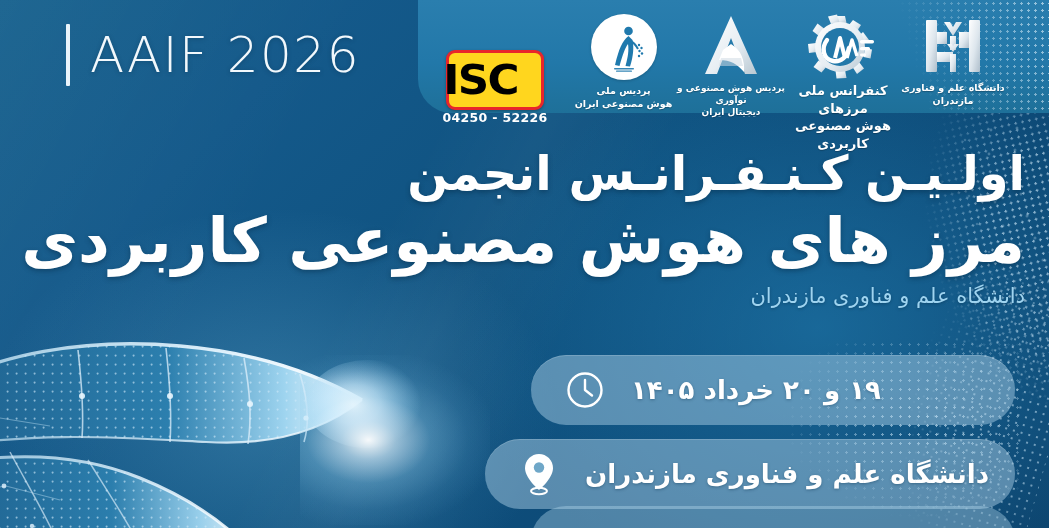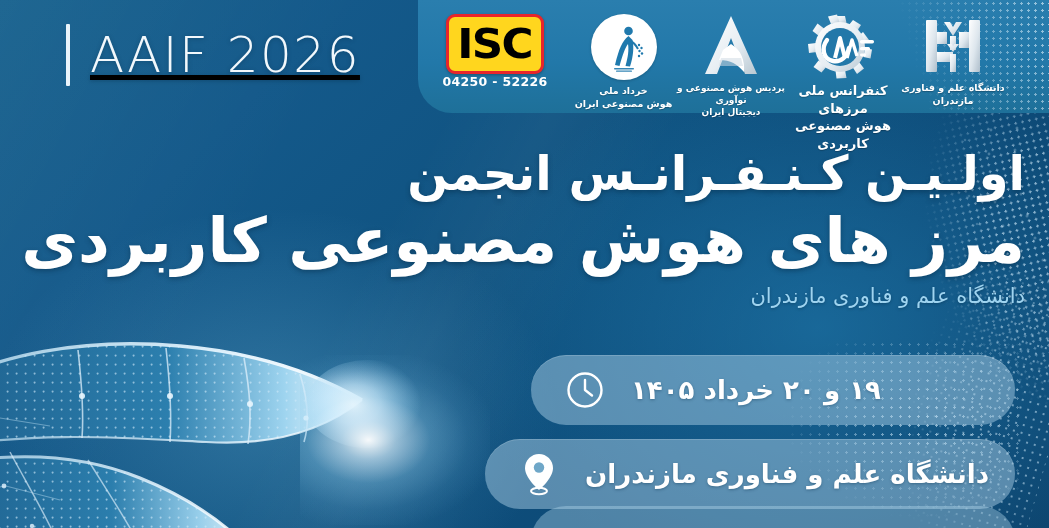--- a/index.html
+++ b/index.html
@@ -112,22 +112,23 @@
     white-space:pre-line;
   }
 
   
   .isc-cell { width:122px; margin-right:14px; }
   .isc-badge {
     width:98px; height:60px;
     background:#FFD61E;
     border:3.5px solid #E8262B;
     border-radius:9px;
-    display:flex; align-items:center; justify-content:center;
+    display:flex; align-items:center; 
     box-shadow:0 1px 3px rgba(0,0,0,.3);
+    margin-top:36px;
   }
   .isc-badge span {
     font-family:"DejaVu Sans","Liberation Sans",sans-serif;
     font-weight:bold; font-size:37px; letter-spacing:-1.5px;
     color:#000; line-height:1;
     transform:scaleX(1.18) scaleY(1.08);
   }
   .isc-num {
     color:#fff; font-weight:bold; font-size:12.5px;
     letter-spacing:.3px; 
@@ -208,21 +209,20 @@
   }
   .pill-date { min-width:484px; }
   .pill-venue { min-width:484px; }
   .pill-icon { flex:0 0 auto; display:flex; align-items:center; justify-content:center; }
 
   
   #wordmark {
     position:absolute; left:66px; top:22px;
     display:flex; align-items:center; gap:20px;
     height:66px;
-    text-decoration:underline;
   }
   #wordmark .bar {
     width:4px; height:62px; background:#eaf4fb; border-radius:1px;
   }
   #wordmark .wm-text {
     color:#f2f8fc;
     font-size:50px;
     letter-spacing:1.5px;
     line-height:1;
     font-weight:300;
@@ -398,21 +398,21 @@
             <circle cx="41.5" cy="30" r="1.2"></circle>
               <circle cx="44" cy="32.5" r="1.2"></circle>
             <circle cx="41" cy="35" r="1.2"></circle>
           </g>
           <g fill="#1f79ad" opacity=".9">
             <rect x="16" y="47" width="20" height="1.4" rx="0.7"></rect>
             <rect x="18" y="49.6" width="16" height="1.2" rx="0.6"></rect>
           </g>
         </svg>
       </div>
-      <div class="logo-cap">خرداد ملی
+      <div class="logo-cap">پردیس ملی
 هوش مصنوعی ایران</div>
     </div>
 
     <div class="logo-cell a-cell">
       <svg width="68" height="64" viewBox="0 0 68 64">
         <defs>
           <linearGradient id="aG" x1="0" y1="0" x2="1" y2="1">
             <stop offset="0%" stop-color="#ffffff"></stop>
             <stop offset="55%" stop-color="#e7eef3"></stop>
             <stop offset="100%" stop-color="#b9c8d2"></stop>

